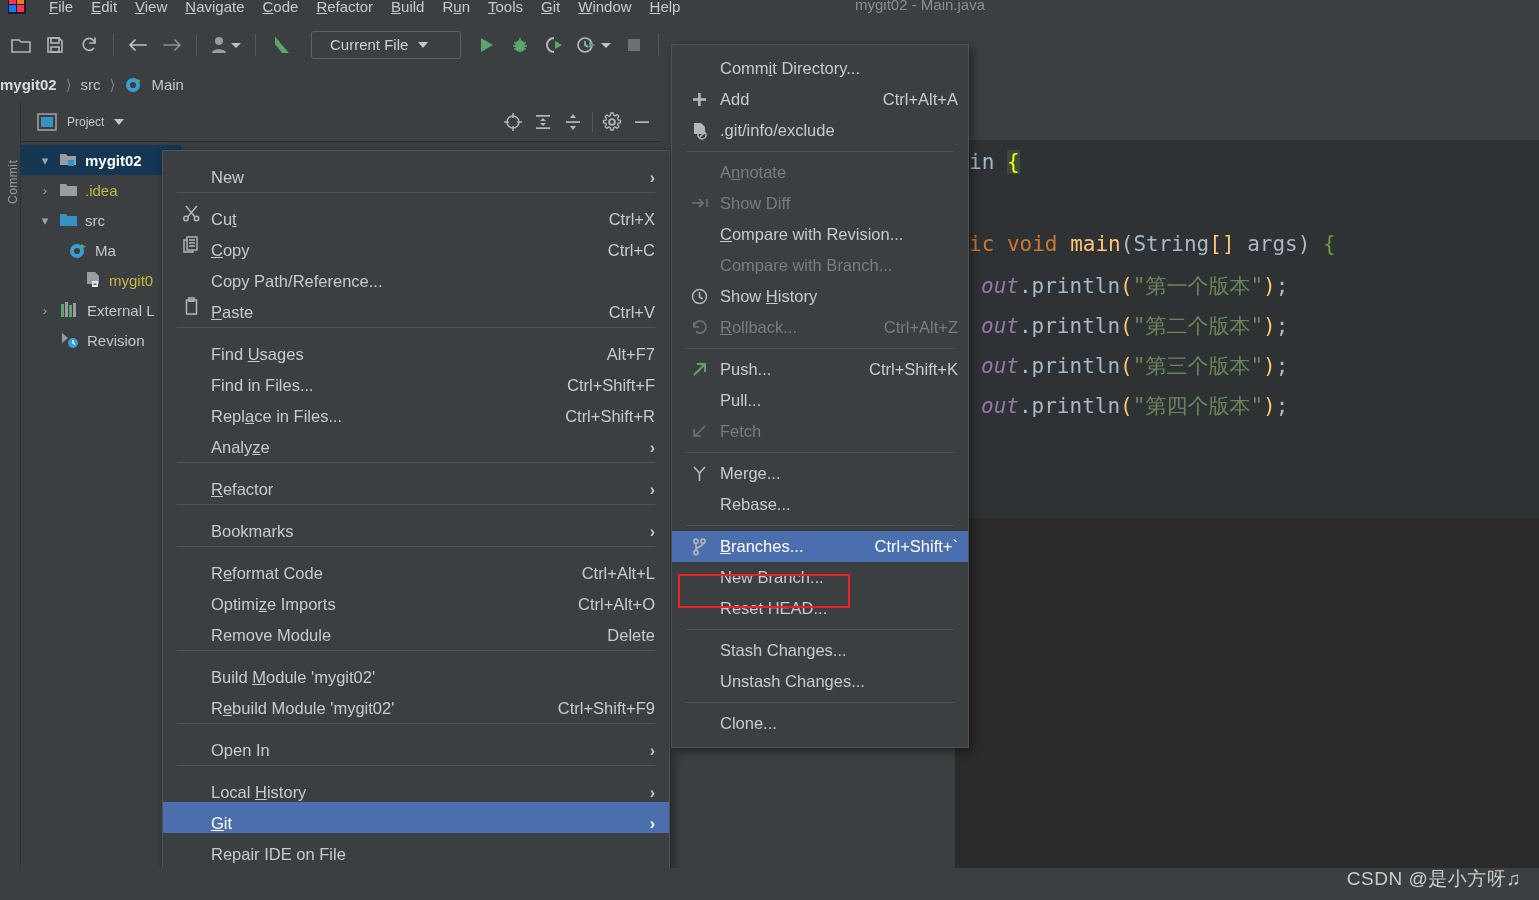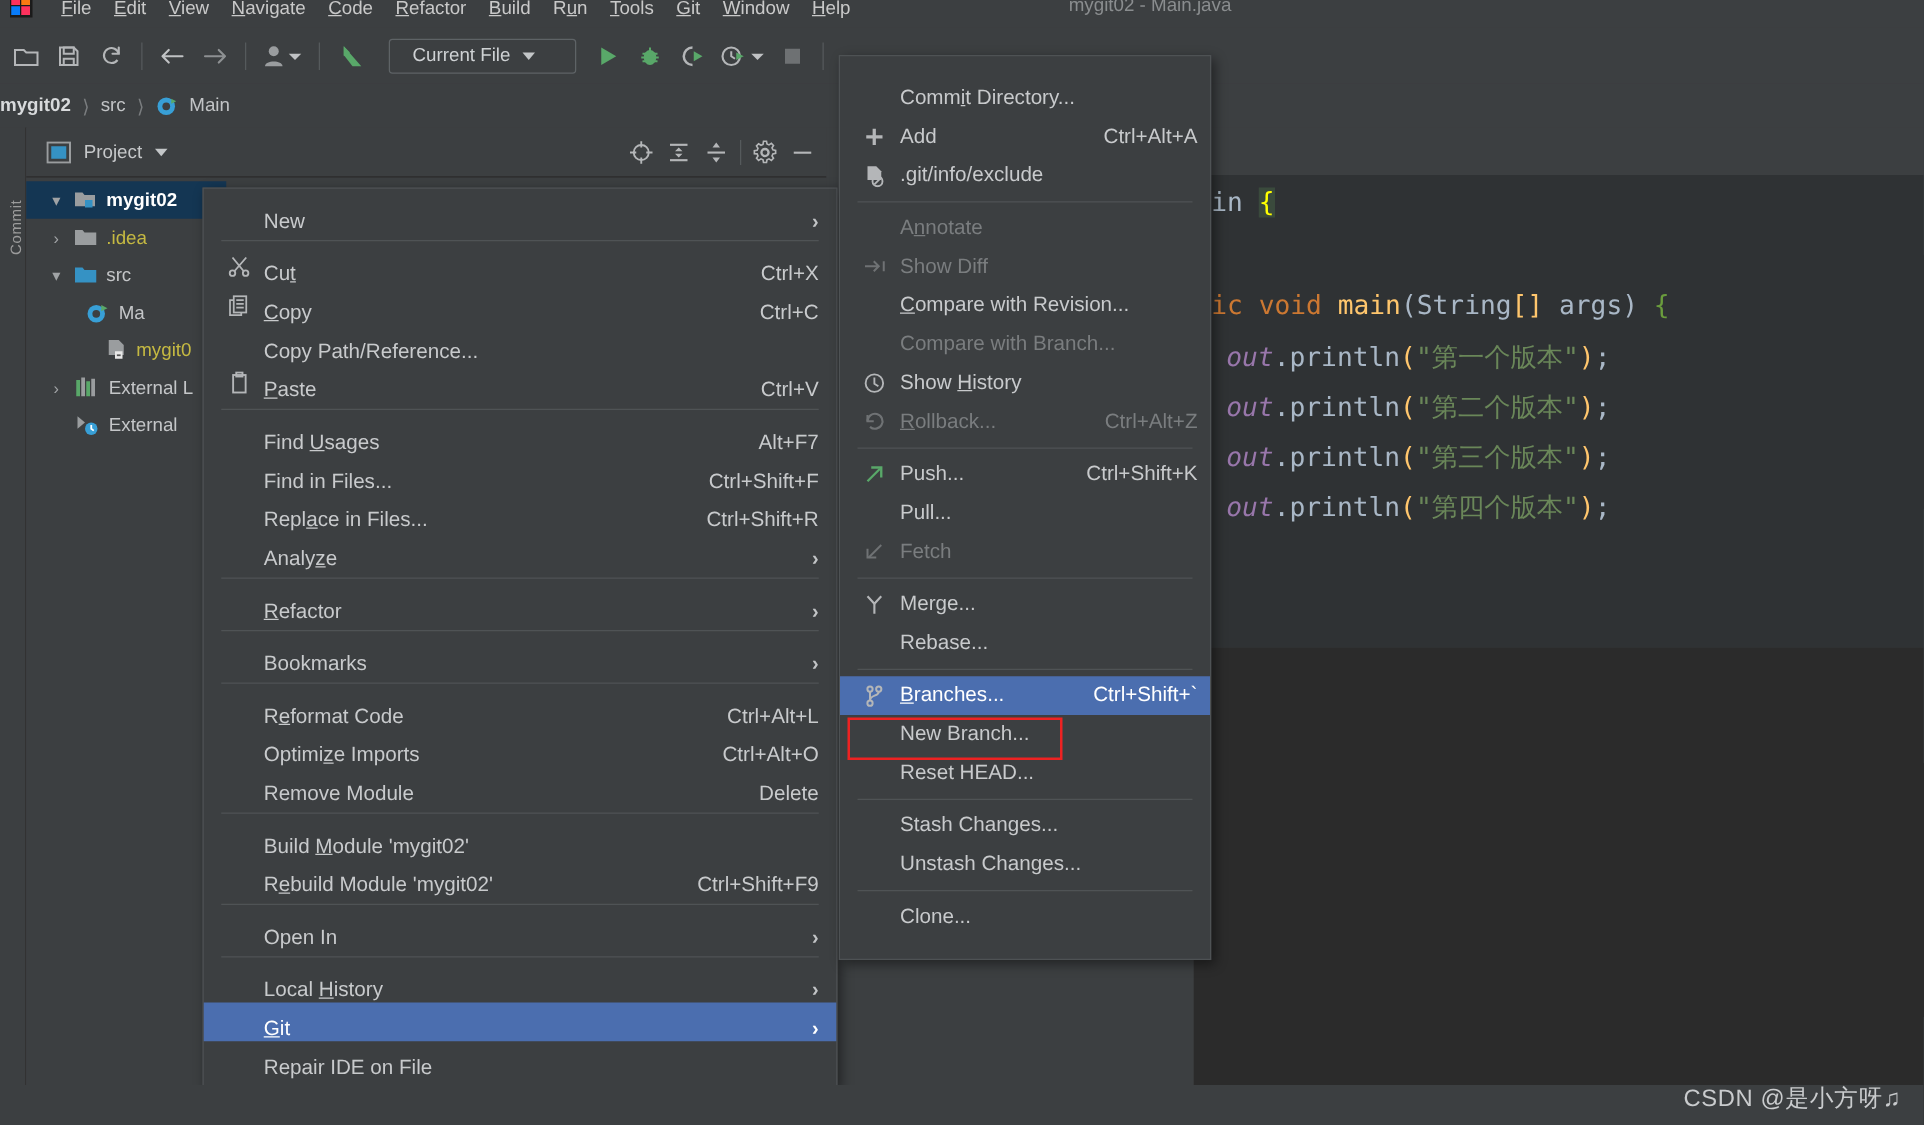--- a/index.html
+++ b/index.html
@@ -38,21 +38,21 @@
   .leftstrip { position:absolute; left:0; top:102px; width:21px; height:798px; background:#3c3f41;
     border-right:1px solid #323232; }
   .vtext { position:absolute; left:-22px; top:60px; width:70px; transform:rotate(-90deg);
     transform-origin:center; font-size:12px; color:#9b9b9b; letter-spacing:.5px; }
 
   
   .projpanel { position:absolute; left:21px; top:102px; width:640px; height:798px;
     background:#3c3f41; }
   .projhead { height:40px; display:flex; align-items:center; padding-left:16px; gap:10px;
     border-bottom:1px solid #2b2b2b; }
-  .projhead .ttl { font-size:15px; color:#c6c8ca; }
+  .projhead .ttl { font-size:12px; color:#c6c8ca; }
   .projhead .tools { margin-left:auto; display:flex; align-items:center; padding-right:8px; gap:8px;}
   .ticon { width:22px;height:22px; display:flex;align-items:center;justify-content:center;color:#aeb0b2;}
   .tree { padding-top:3px; font-size:15px; }
   .row { height:30px; display:flex; align-items:center; gap:6px; padding-left:16px; color:#c4c6c8; }
   .row.sel { background:#143653; }
   .row.sel .lbl { color:#ffffff; font-weight:bold; }
   .arrow { width:16px; text-align:center; color:#a0a3a5; font-size:13px; }
   .lbl { white-space:nowrap; }
   .lbl.yellow { color:#c5b942; }
   .ind1 { padding-left:16px; } .ind2 { padding-left:46px; }
@@ -79,21 +79,21 @@
   .mrow .mico { position:absolute; left:18px; top:50%; transform:translateY(-50%);
     width:20px;height:20px;display:flex;align-items:center;justify-content:center;color:#b4b6b8;}
   .mrow .sub { margin-left:auto; color:#c2c4c6; font-size:16px; font-weight:bold; }
   .mrow.hi { background:#4b6eaf; color:#ffffff; }
   .mrow.hi .sub { color:#ffffff; }
   .msep { height:1px; background:#4f5355; margin:5px 14px; }
   .mrow u { text-decoration:underline; }
 
   
   .gitmenu { position:absolute; left:671px; top:44px; width:298px; background:#3c3f41;
-    border:1px solid #4e5254; box-shadow:3px 3px 9px rgba(0,0,0,.45); padding:18px 0; }
+    border:1px solid #4e5254; box-shadow:3px 3px 9px rgba(0,0,0,.45); padding:8px 0; }
   .grow { height:31px; display:flex; align-items:center; position:relative; font-size:16.5px;
     color:#c8cacc; padding-left:48px; padding-right:10px; }
   .grow .sc { margin-left:auto; font-size:16.5px; color:#c8cacc; padding-left:12px; }
   .grow .mico { position:absolute; left:16px; top:50%; transform:translateY(-50%);
     width:22px;height:22px;display:flex;align-items:center;justify-content:center;color:#b4b6b8;}
   .grow.dis { color:#7a7d7f; } .grow.dis .sc { color:#7a7d7f; }
   .grow.dis .mico { color:#6f7274; }
   .grow.hi { background:#4b6eaf; color:#ffffff; }
   .grow.hi .sc { color:#ffffff; }
   .redbox { position:absolute; left:678px; top:574px; width:172px; height:34px;
@@ -374,21 +374,21 @@
         <span class="lbl">External L</span>
       </div>
       <div class="row" style="padding-left:38px">
         <span>
           <svg width="22" height="20" viewBox="0 0 22 20">
               <path d="M3 3l6 5-6 5z" fill="#9a9d9f"></path>
               <circle cx="14" cy="13" r="5" fill="#389fd6"></circle>
               <path d="M14 10v3l2 1.5" stroke="#fff" stroke-width="1.4" fill="none"></path>
             </svg>
         </span>
-        <span class="lbl">External</span>
+        <span class="lbl">Revision</span>
       </div>
     </div>
   </div>
 
   <div class="editortop"></div>
   <div class="editor">
     <div class="egutter"></div>
     <div id="code-lines">
         <div class="eline" style="top: 10px;"><span class="pl">in </span><span class="yl hl">{</span></div>
         <div class="eline" style="top: 92px;"><span class="kw">ic </span><span class="kw">void </span><span class="mth">main</span><span class="pl">(</span><span class="cls">String</span><span class="br">[]</span><span class="pl"> args</span><span class="pl">)</span><span class="pl"> </span><span class="gr">{</span></div>

